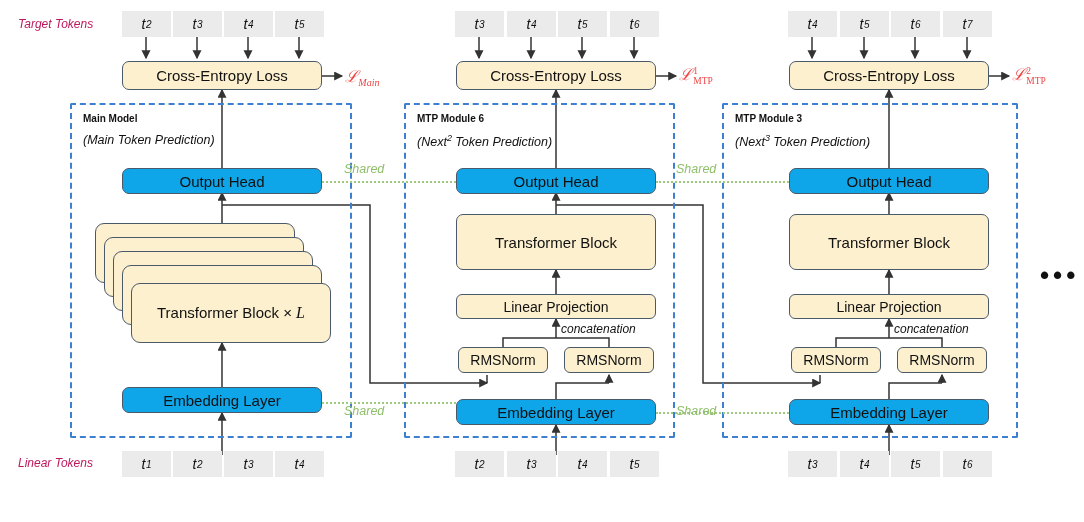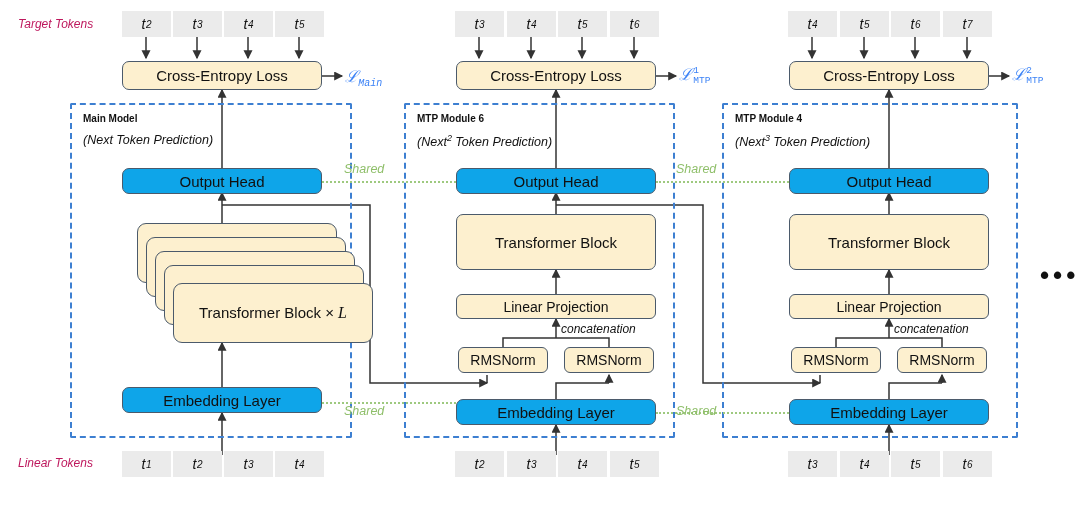--- a/index.html
+++ b/index.html
@@ -20,36 +20,36 @@
 
   
   .box{border:1.4px solid #4b5a6b;border-radius:7px;display:flex;
        align-items:center;justify-content:center;font-size:15px;color:#111;
        box-shadow:0 0 0 0 transparent;}
   .box.yellow{background:#fdf0cf;}
   .box.green{background:#0ea5e9;}
   .box.small{font-size:14px;border-radius:6px;}
 
   
-  .stackcard{border:1.4px solid #4b5a6b;border-radius:9px;background:#fdf0cf;margin-left:42px;}
+  .stackcard{border:1.4px solid #4b5a6b;border-radius:9px;background:#fdf0cf;}
 
   
   .module{border:2px dashed #3d7fd1;border-radius:2px;background:transparent;}
 
   
   .mtitle{font-size:10px;font-weight:bold;color:#111;white-space:nowrap;}
   .msub{font-size:12.5px;font-style:italic;color:#111;white-space:nowrap;}
   .msub sup{font-size:9px;}
 
   
   .shareddot{border-top:2px dotted #9ec97f;height:0;}
   .sharedlbl{font-size:12.5px;font-style:italic;color:#8fbf6a;white-space:nowrap;}
 
   
-  .loss{font-size:15px;color:#3b82f6;white-space:nowrap;font-family:Liberation Mono, monospace;}
+  .loss{font-size:15px;color:#ef4444;white-space:nowrap;font-family:Liberation Serif, serif;}
   .loss .cal{font-style:italic;font-size:16px;}
   .loss .sb{font-size:10px;vertical-align:-4px;}
   .loss .stack{display:inline-block;vertical-align:middle;font-size:9.5px;
                line-height:1.02;text-align:left;margin-left:1px;}
 
   
   .concat{font-size:12px;font-style:italic;color:#111;white-space:nowrap;}
   .ell{font-size:26px;letter-spacing:4px;color:#111;font-weight:bold;line-height:1;}
   .watermark{font-size:17px;color:#d2d2d2;white-space:nowrap;}
 
@@ -244,26 +244,26 @@
   </div>
   <div class="abs loss" style="left:1012px;top:63px;">
     <span class="cal">ℒ</span><span class="stack"><div>2</div><div>MTP</div></span>
   </div>
 
   <div class="abs module" style="left:70px;top:103px;width:282px;height:335px;"></div>
   <div class="abs module" style="left:404px;top:103px;width:271px;height:335px;"></div>
   <div class="abs module" style="left:722px;top:103px;width:296px;height:335px;"></div>
 
   <div class="abs mtitle" style="left:83px;top:113px;">Main Model</div>
-  <div class="abs msub" style="left:83px;top:133px;">(Next Token Prediction)</div>
+  <div class="abs msub" style="left:83px;top:133px;">(Main Token Prediction)</div>
 
   <div class="abs mtitle" style="left:417px;top:113px;">MTP Module 6</div>
   <div class="abs msub" style="left:417px;top:133px;">(Next<sup>2</sup> Token Prediction)</div>
 
-  <div class="abs mtitle" style="left:735px;top:113px;">MTP Module 4</div>
+  <div class="abs mtitle" style="left:735px;top:113px;">MTP Module 3</div>
   <div class="abs msub" style="left:735px;top:133px;">(Next<sup>3</sup> Token Prediction)</div>
 
   <div class="abs box green" style="left:122px;top:168px;width:200px;height:26px;">Output Head</div>
   <div class="abs box green" style="left:456px;top:168px;width:200px;height:26px;">Output Head</div>
   <div class="abs box green" style="left:789px;top:168px;width:200px;height:26px;">Output Head</div>
 
   <div class="abs shareddot" style="left:322px;top:181px;width:134px;"></div>
   <div class="abs sharedlbl" style="left:344px;top:162px;">Shared</div>
 
   <div class="abs shareddot" style="left:656px;top:181px;width:133px;"></div>

